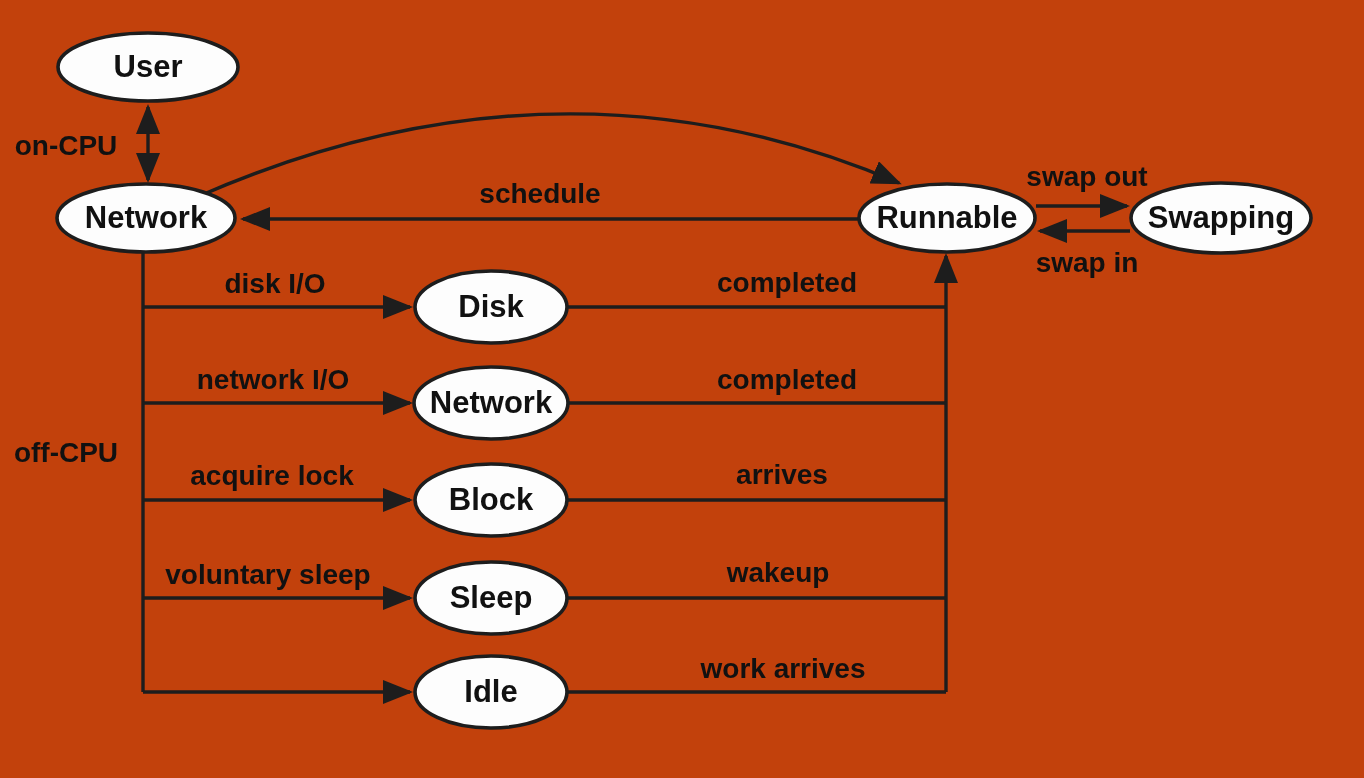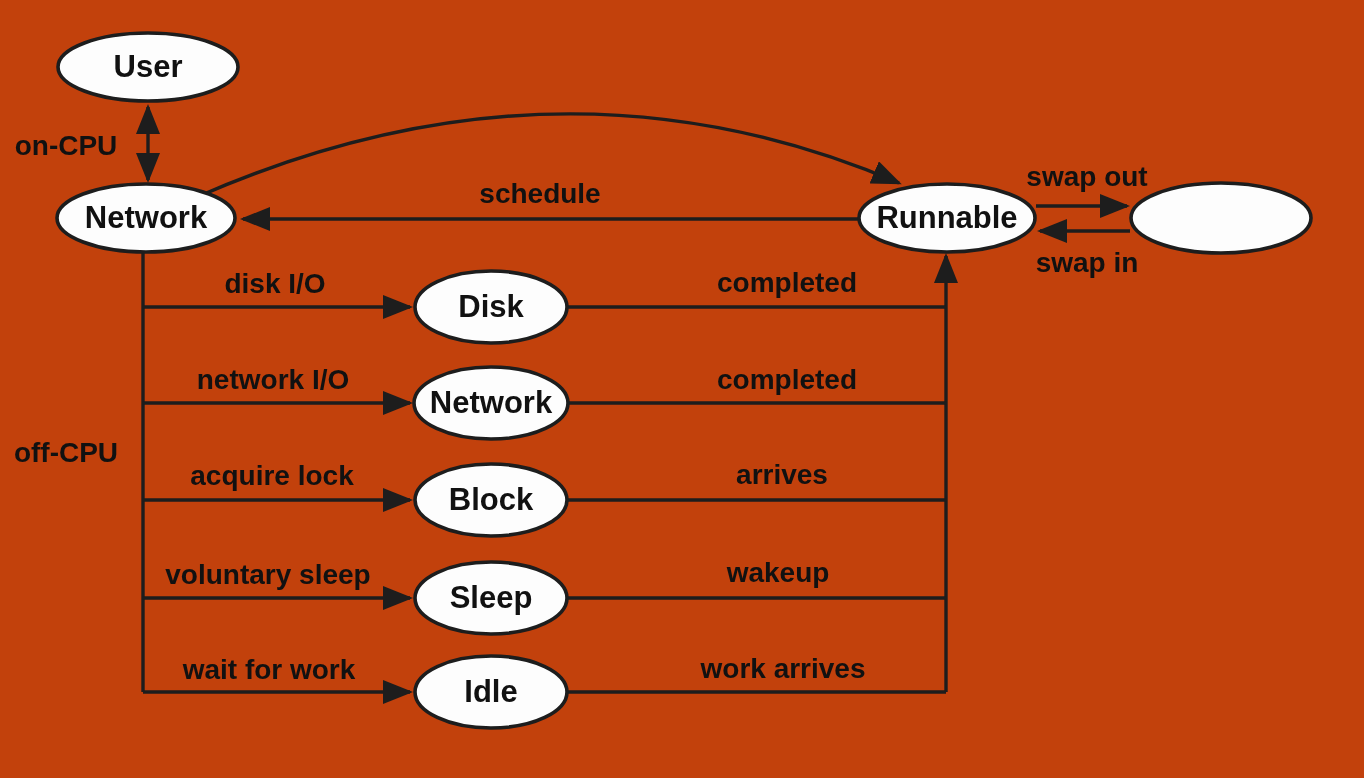--- a/index.html
+++ b/index.html
@@ -81,39 +81,39 @@
       <ellipse cx="491" cy="403" rx="77" ry="36"></ellipse>
       <ellipse cx="491" cy="500" rx="76" ry="36"></ellipse>
       <ellipse cx="491" cy="598" rx="76" ry="36"></ellipse>
       <ellipse cx="491" cy="692" rx="76" ry="36"></ellipse>
     </g>
   </svg>
 
   <div class="lbl node" style="left:148px;top:67px">User</div>
   <div class="lbl node" style="left:146px;top:218px">Network</div>
   <div class="lbl node" style="left:947px;top:218px">Runnable</div>
+  <div class="lbl node" style="left:1221px;top:218px">Swapping</div>
   <div class="lbl node" style="left:491px;top:307px">Disk</div>
   <div class="lbl node" style="left:491px;top:403px">Network</div>
   <div class="lbl node" style="left:491px;top:500px">Block</div>
   <div class="lbl node" style="left:491px;top:598px">Sleep</div>
   <div class="lbl node" style="left:491px;top:692px">Idle</div>
 
   <div class="lbl edge" style="left:66px;top:146px">on-CPU</div>
   <div class="lbl edge" style="left:66px;top:453px">off-CPU</div>
 
 
   <div class="lbl edge" style="left:540px;top:194px">schedule</div>
   <div class="lbl edge" style="left:1087px;top:177px">swap out</div>
   <div class="lbl edge" style="left:1087px;top:263px">swap in</div>
 
   <div class="lbl edge" style="left:275px;top:284px">disk I/O</div>
   <div class="lbl edge" style="left:273px;top:380px">network I/O</div>
   <div class="lbl edge" style="left:268px;top:575px">voluntary sleep</div>
   <div class="lbl edge" style="left:272px;top:476px">acquire lock</div>
-  <div class="lbl edge" style="left:269px;top:670px">wait for work</div>
 
   <div class="lbl edge" style="left:787px;top:283px">completed</div>
   <div class="lbl edge" style="left:787px;top:380px">completed</div>
   <div class="lbl edge" style="left:782px;top:475px">arrives</div>
   <div class="lbl edge" style="left:778px;top:573px">wakeup</div>
   <div class="lbl edge" style="left:783px;top:669px">work arrives</div>
 
 </div>
 
 </body></html>

